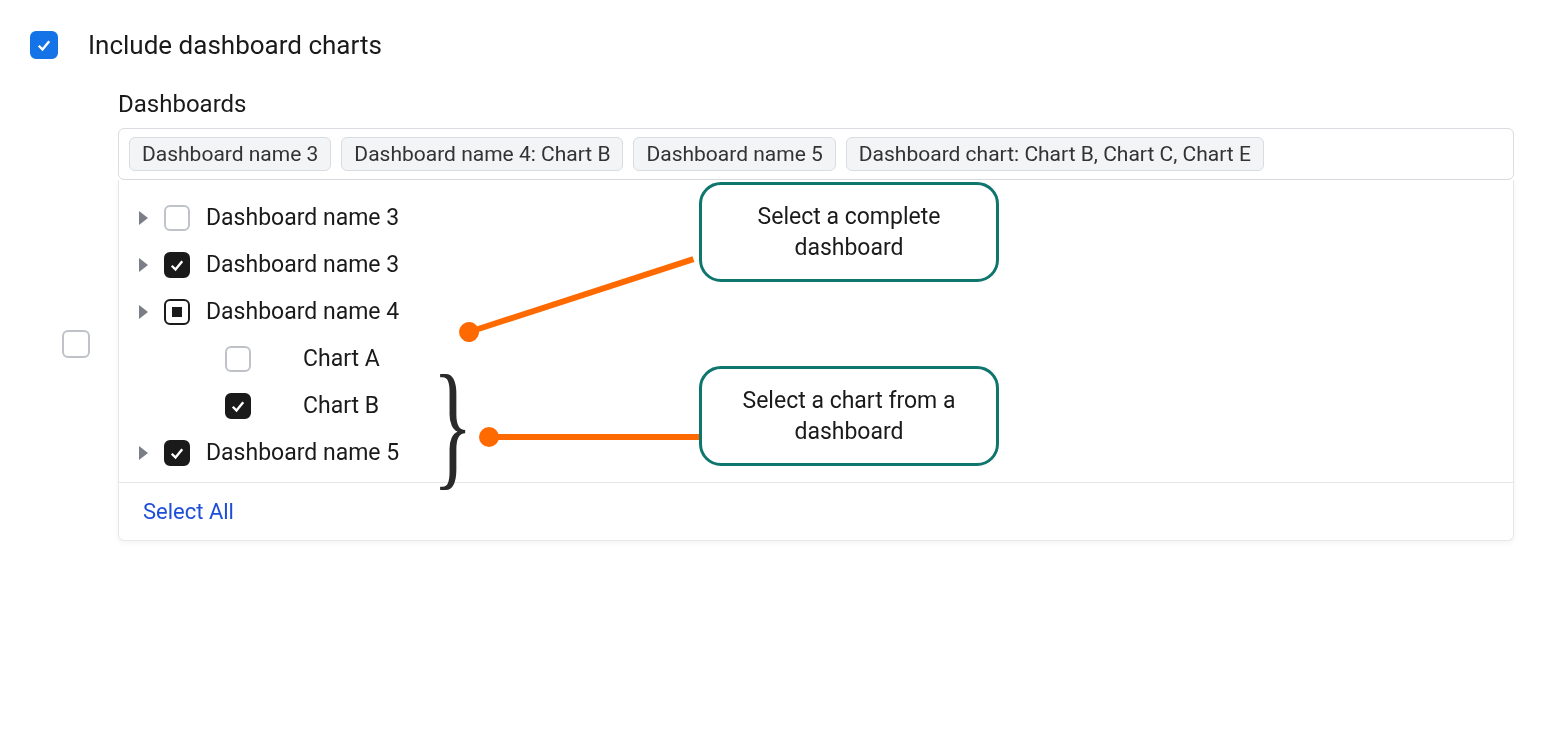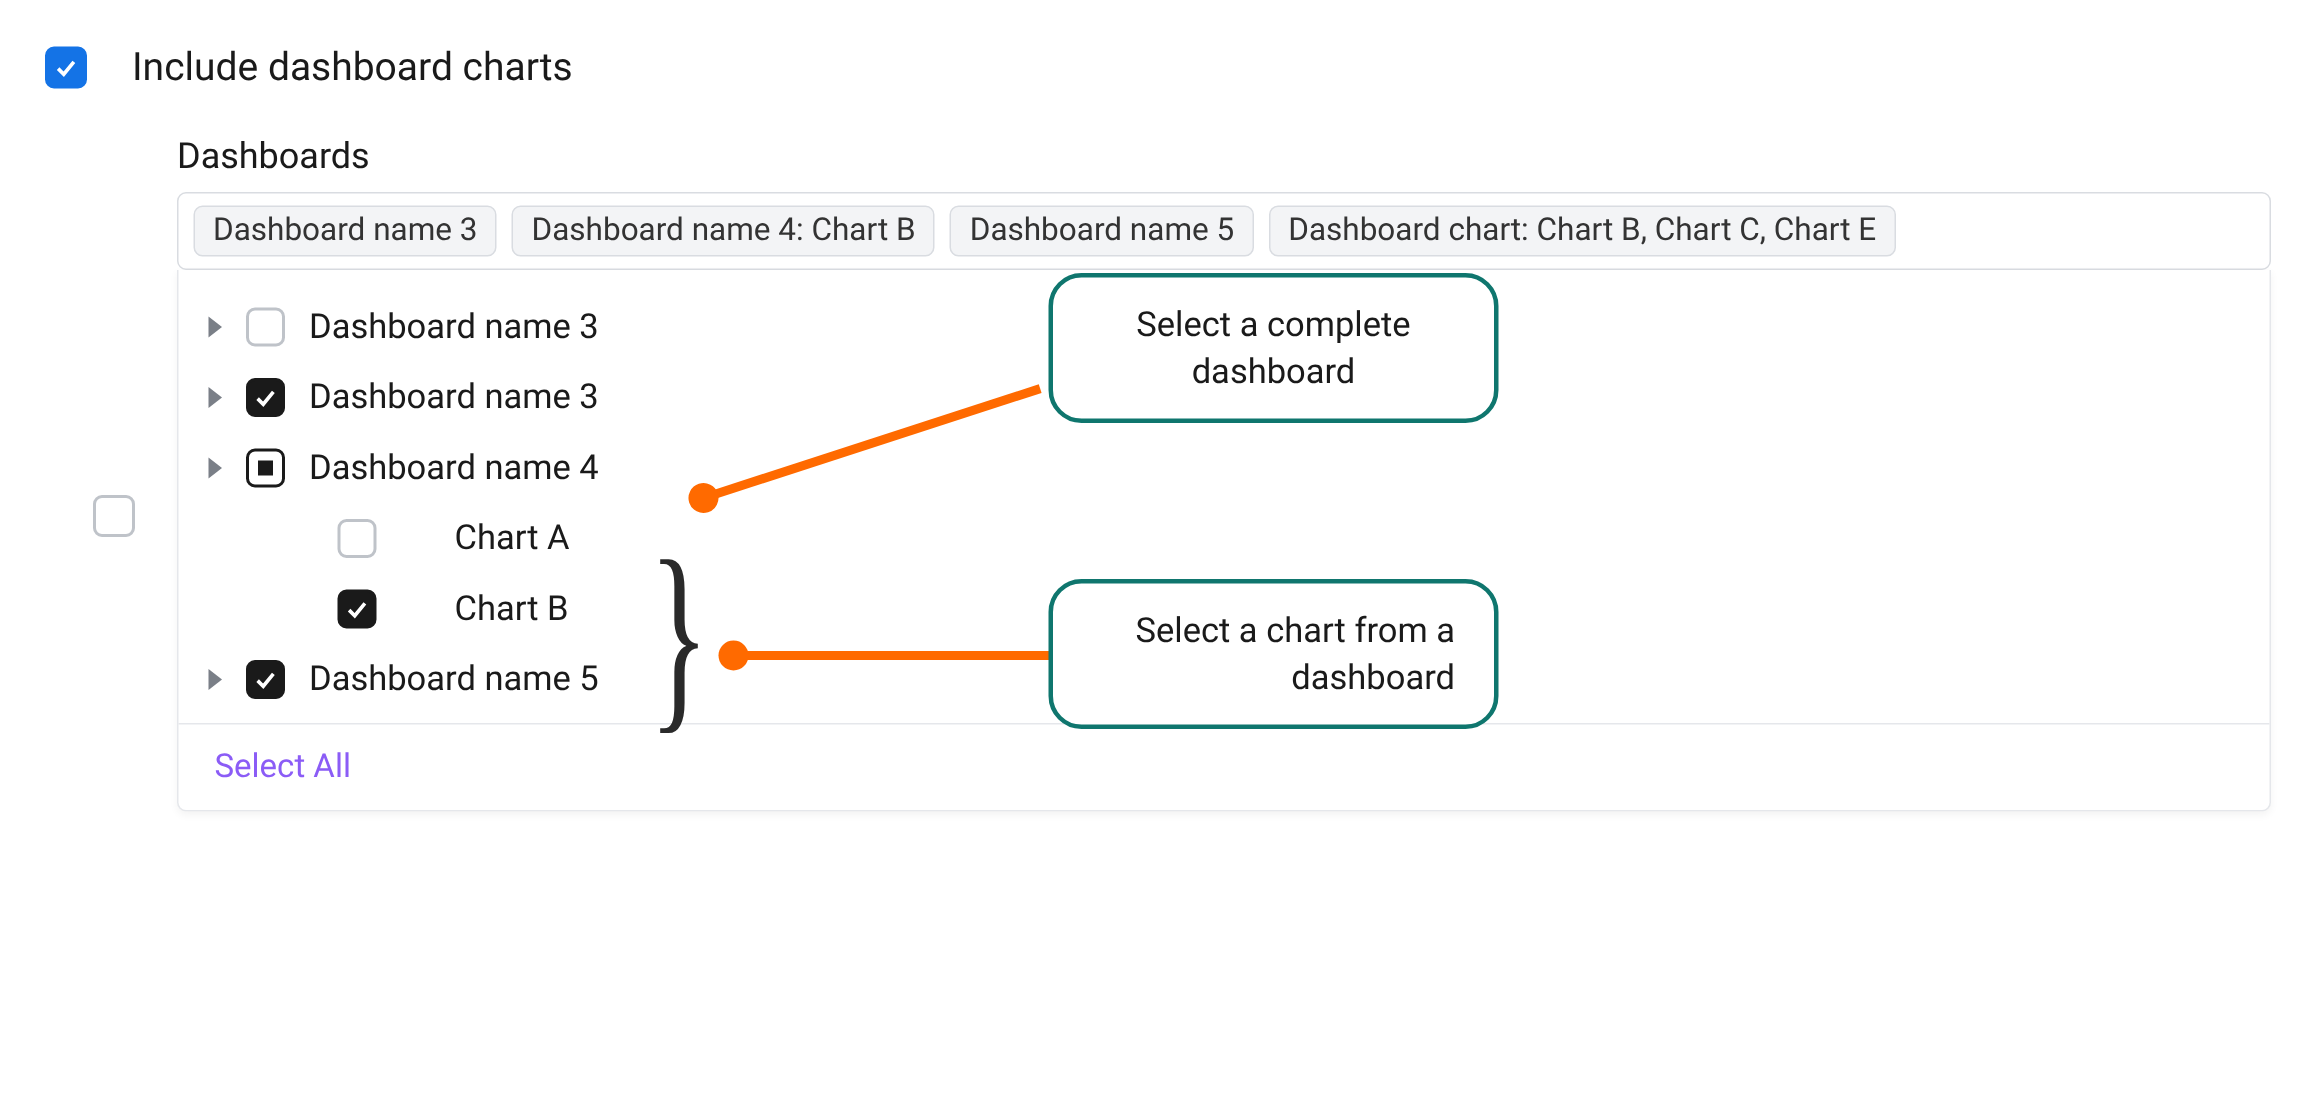--- a/index.html
+++ b/index.html
@@ -103,21 +103,21 @@
   .tree-cbx.indeterminate .indet-square {
     width: 10px; height: 10px; background: #1a1a1a;
   }
   .tree-label { font-size: 23px; margin-left: 6px; }
   .footer {
     border-top: 1px solid #e5e7eb;
     padding: 16px 24px;
     margin-top: 6px;
   }
   .select-all-link {
-    color: #8b5cf6;
+    color: #1d4ed8;
     font-size: 22px;
     cursor: pointer;
     text-align: center;
   }
   .left-empty-cbx {
     position: absolute;
     left: -56px;
     top: 240px;
   }
   
@@ -184,21 +184,21 @@
   </div>
 
   <div class="dropdown-panel">
     <div class="tree-list">
 
       <div class="anno" style="left:580px; top:-12px; width:300px;">
         <span>Select a complete dashboard</span>
       </div>
       <div class="anno-connector" style="left:350px; top:135px; width:236px; transform-origin:left center; transform:rotate(-18deg);"></div>
 
-      <div class="anno" style="left:580px; top:192px; width:300px;text-align:right;">
+      <div class="anno" style="left:580px; top:172px; width:300px;">
         <span>Select a chart from a dashboard</span>
       </div>
       <div class="anno-connector" style="left:370px; top:240px; width:212px;"></div>
       <div class="brace" style="left:300px; top:160px;">}</div>
 
 
       <div class="tree-row">
         <span class="disclosure"></span>
         <span class="tree-cbx"></span>
         <span class="tree-label">Dashboard name 3</span>

